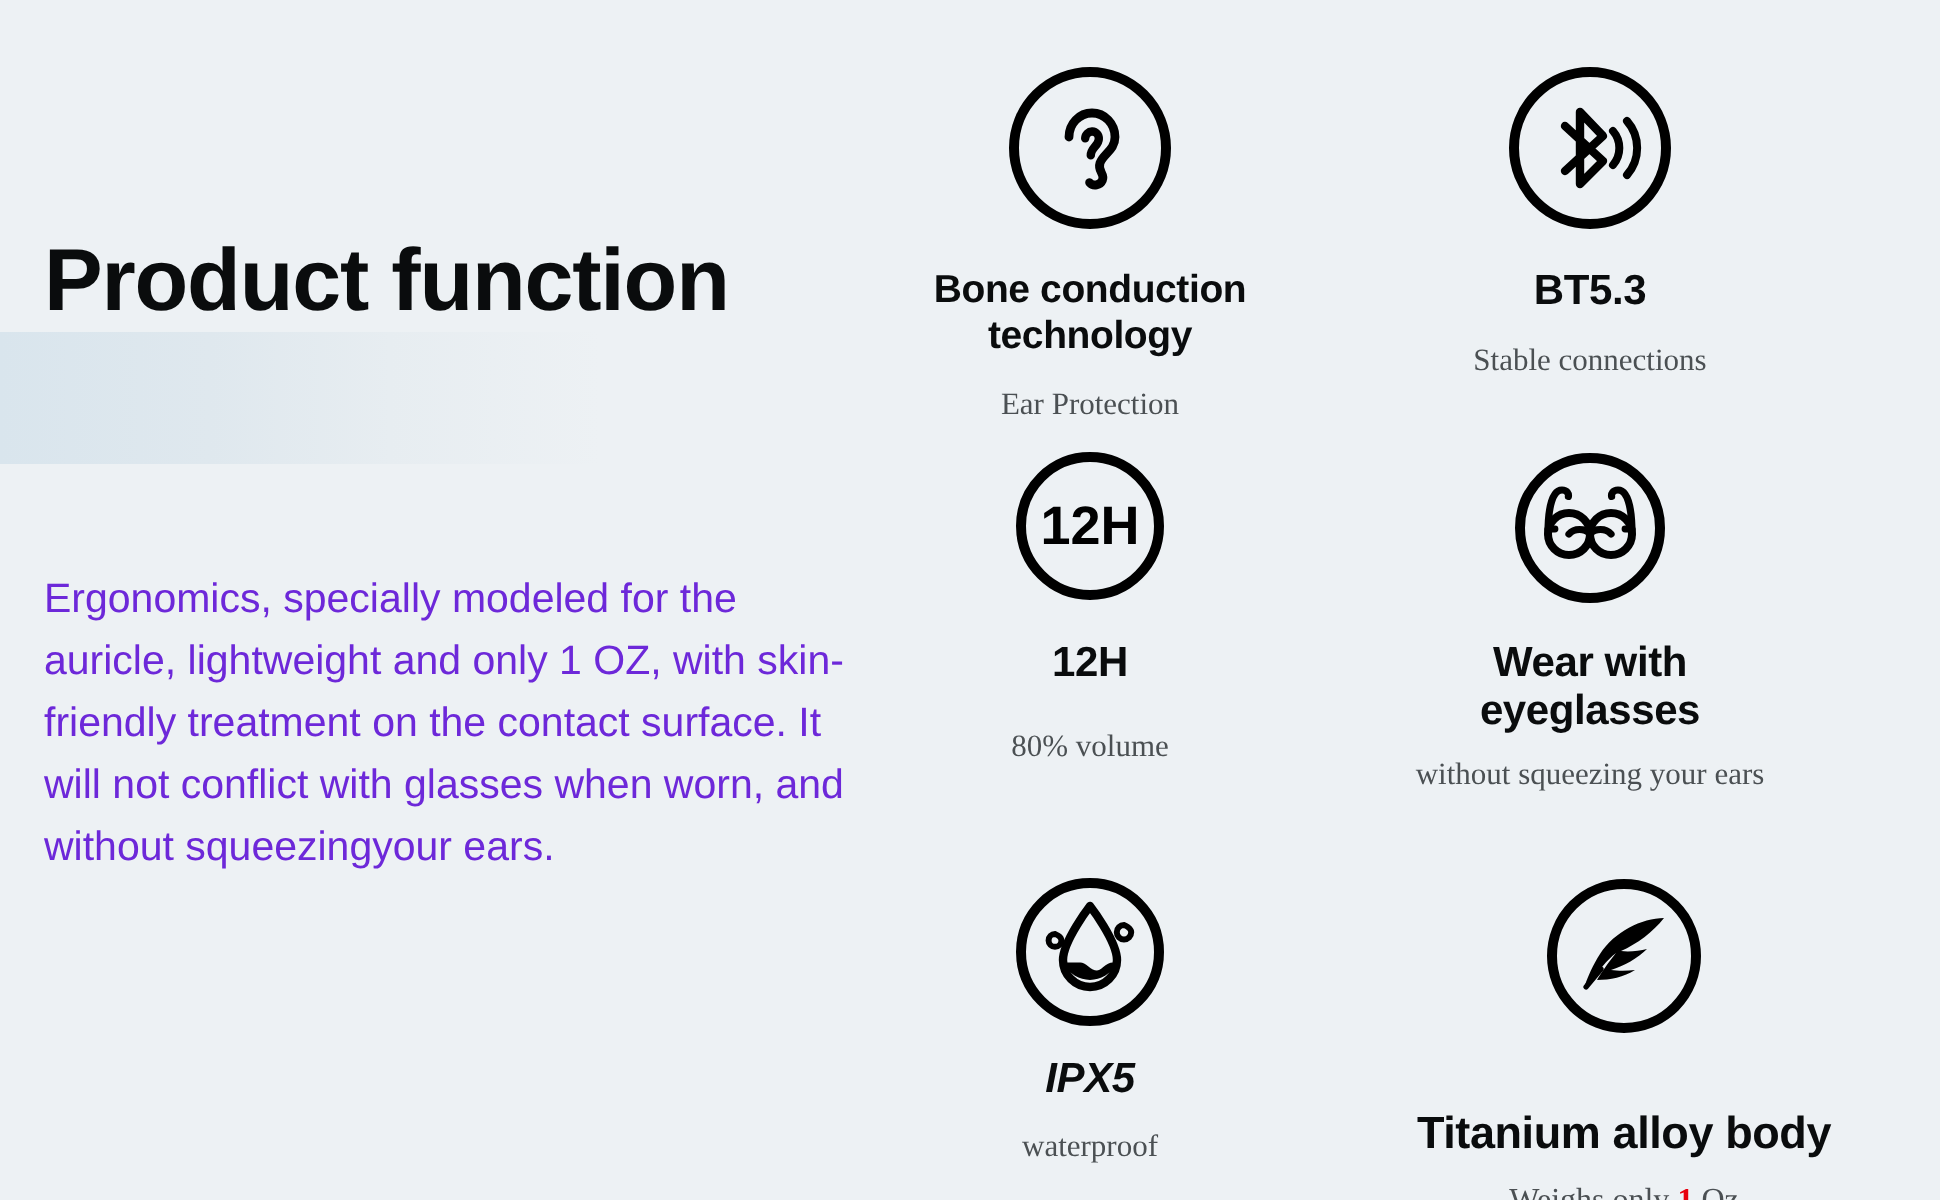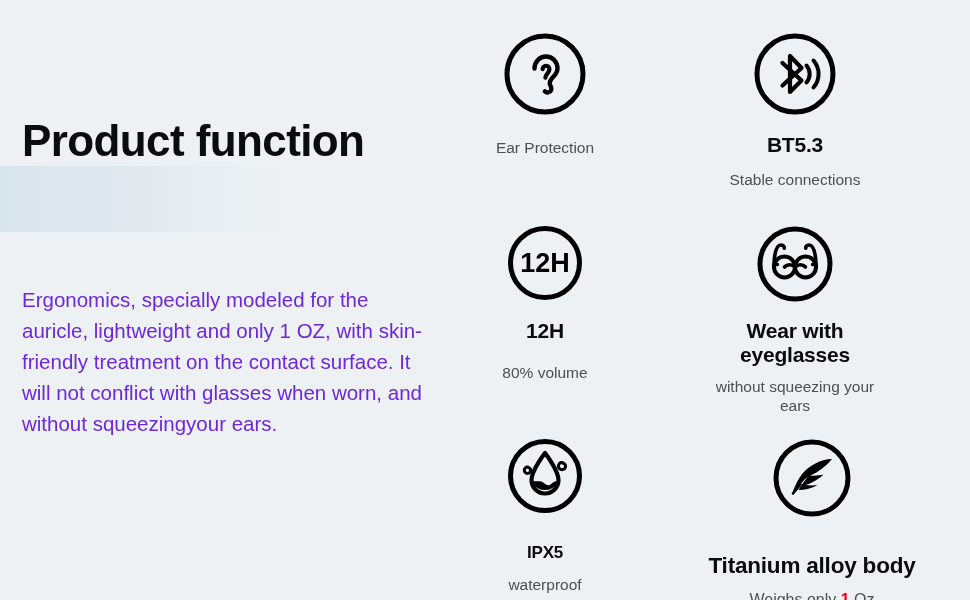--- a/index.html
+++ b/index.html
@@ -75,20 +75,21 @@
     color: #0a0c0d;
     line-height: 1.16;
     margin-top: 9px;
     letter-spacing: -0.2px;
   }
   .feature .f-sub {
     font-weight: 400;
     color: #4b5053;
     line-height: 1.25;
     margin-top: 10px;
+    font-family: Liberation Serif, serif;
   }
 
   
   .col-a { left: 0px;   width: 190px; }
   .col-b { left: 250px; width: 190px; }
   .row-1 { top: 28px; }
   .row-2 { top: 222px; }
   .row-3 { top: 435px; }
 
   .f-bone  .f-title { font-size: 19.5px; }
@@ -96,21 +97,21 @@
 
   .f-bt    .f-title { font-size: 21px; }
   .f-bt    .f-sub   { font-size: 15.5px; margin-top: 13px; }
 
   .f-12h   .f-title { font-size: 21px; margin-top: 11px; }
   .f-12h   .f-sub   { font-size: 15.5px; margin-top: 20px; }
 
   .f-glass .f-title { font-size: 21px; }
   .f-glass .f-sub   { font-size: 15.5px; margin-top: 9px; }
 
-  .f-ipx   .f-title { font-size: 17px; margin-top: 22px; }
+  .f-ipx   .f-title { font-size: 21px; margin-top: 6px; font-style: italic; }
   .f-ipx   .f-sub   { font-size: 15.5px; margin-top: 12px; }
 
   .f-ti             { left: 232px; width: 260px; }
   .f-ti    .f-title { font-size: 22.5px; margin-top: 28px; white-space: nowrap; }
   .f-ti    .f-sub   { font-size: 16px; margin-top: 11px; }
 
   .hl-red {
     color: #e8000d;
     font-weight: 700;
   }
@@ -130,20 +131,21 @@
 <div class="feature-grid">
 
   <div class="feature f-bone col-a row-1">
     <span class="icon-badge">
       <svg width="92" height="92" viewBox="0 0 92 92" aria-hidden="true">
         <circle cx="46" cy="46" r="38" fill="none" stroke="#000" stroke-width="5"></circle>
         <path d="M35.5 40.5 a11.5 12 0 1 1 23 0 c0 6.5 -6 8.5 -7.5 13 c-1.4 4.2 2.6 5.3 1.2 8.6 c-1.1 2.6 -4.6 3.2 -6.4 1.2" fill="none" stroke="#000" stroke-width="4.4" stroke-linecap="round" stroke-linejoin="round"></path>
         <path d="M43.6 41.2 a3.4 3.6 0 1 1 6.8 0.3 c0 3.3 -4 4.4 -4 8.2" fill="none" stroke="#000" stroke-width="4.2" stroke-linecap="round" stroke-linejoin="round"></path>
       </svg>
     </span>
+    <div class="f-title">Bone conduction technology</div>
     <div class="f-sub">Ear Protection</div>
   </div>
 
   <div class="feature f-bt col-b row-1">
     <span class="icon-badge">
       <svg width="92" height="92" viewBox="0 0 92 92" aria-hidden="true">
         <circle cx="46" cy="46" r="38" fill="none" stroke="#000" stroke-width="5"></circle>
         <path d="M41 28 L41 64 L52.5 52.5 L33.5 35 M33.5 57.5 L52.5 40 L41 28" fill="none" stroke="#000" stroke-width="4.2" stroke-linecap="round" stroke-linejoin="round"></path>
         <path d="M57.5 37.5 a13 13 0 0 1 0 17" fill="none" stroke="#000" stroke-width="4" stroke-linecap="round"></path>
         <path d="M64.5 32.5 a20.5 20.5 0 0 1 0 27" fill="none" stroke="#000" stroke-width="4" stroke-linecap="round"></path>

